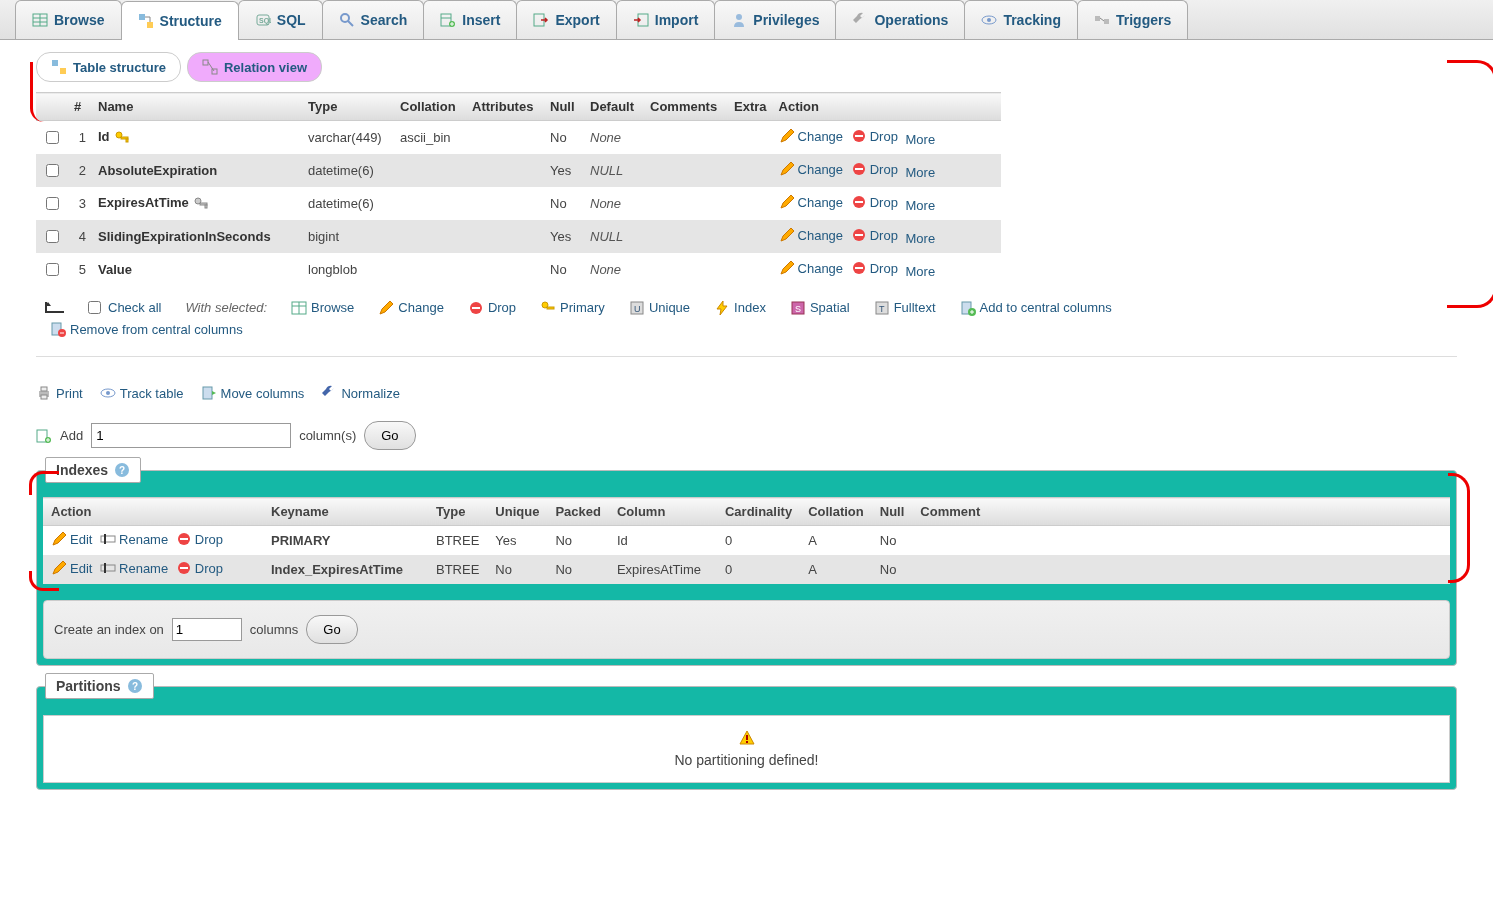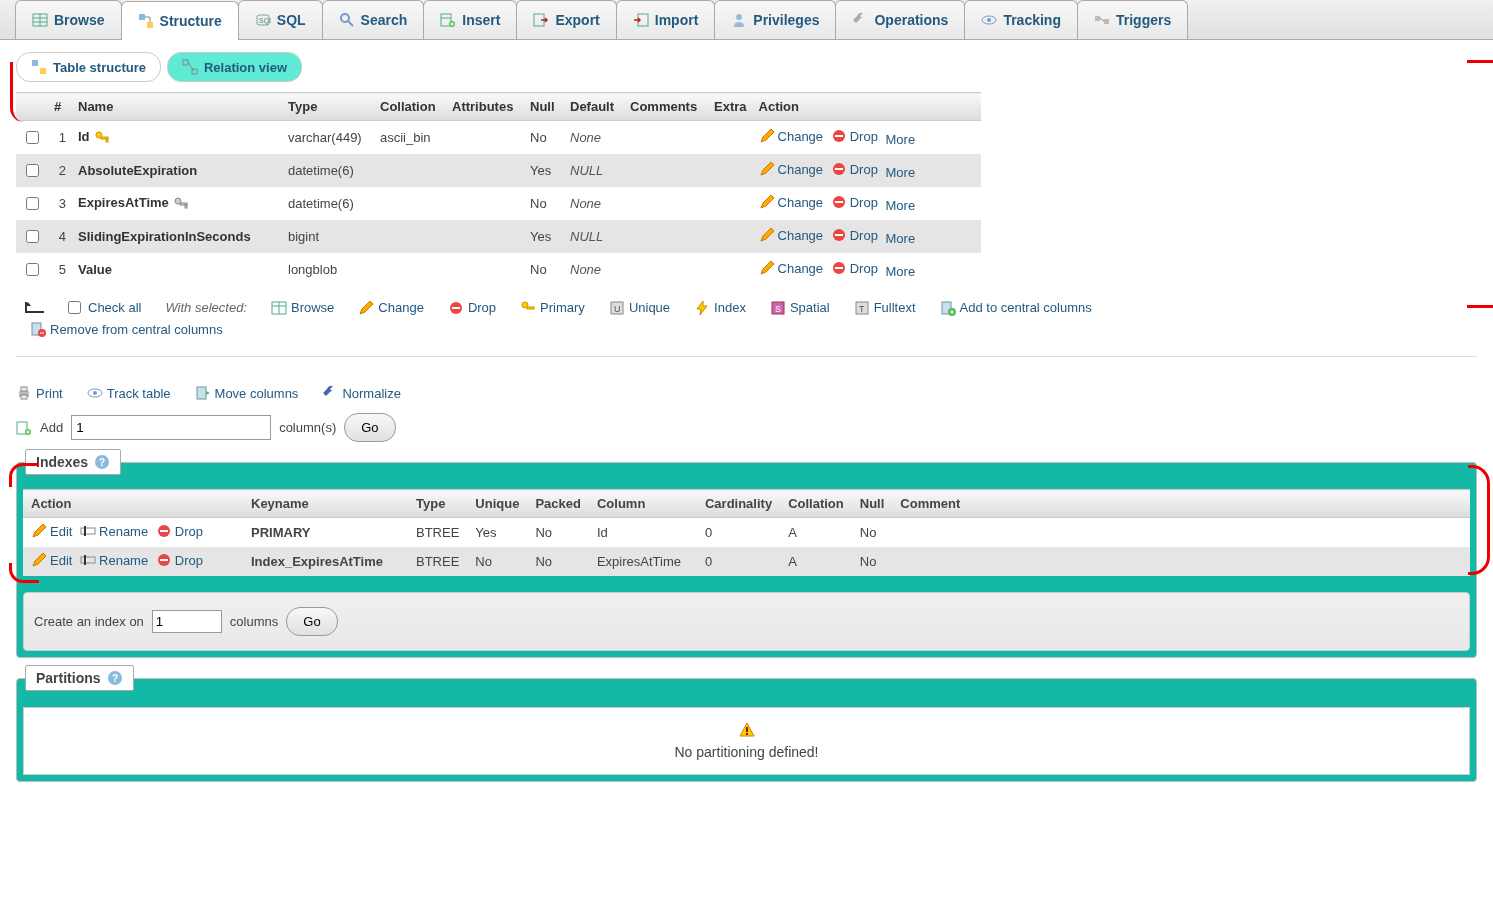--- a/index.html
+++ b/index.html
@@ -37,37 +37,37 @@
     cursor: pointer;
     font-size: 14px;
   }
   .top-tab.active {
     background: #fff;
     position: relative;
     top: 1px;
   }
   .ico { width: 16px; height: 16px; display: inline-block; flex-shrink: 0; }
 
-  .content { padding: 8px 16px; }
+  .content { padding: 8px 36px; }
 
   
   .sub-tabs { display: flex; gap: 6px; margin: 4px 0 10px 0; }
   .sub-tab {
     display: flex;
     align-items: center;
     gap: 6px;
     padding: 6px 14px;
     border: 1px solid #ccc;
     border-radius: 14px;
     background: #fff;
     color: #235a81;
     font-weight: bold;
     cursor: pointer;
   }
-  .sub-tab.inactive { background: #5eead4; }
+  .sub-tab.inactive { background: #f0abfc; }
 
   
   table.cols {
     width: 965px;
     border-collapse: collapse;
   }
   table.cols th {
     text-align: left;
     font-weight: bold;
     padding: 6px 6px;
@@ -90,21 +90,21 @@
   
   .bulk {
     display: flex;
     flex-wrap: wrap;
     align-items: center;
     gap: 24px;
     padding: 12px 8px 4px 8px;
   }
   .bulk .with-sel { font-style: italic; color: #666; }
   .bulk-link { display: inline-flex; align-items: center; gap: 4px; }
-  .util-row { display: flex; align-items: flex-start; gap: 24px; margin: 28px 0 12px 0; }
+  .util-row { display: flex; align-items: flex-start; gap: 17px; margin: 28px 0 20px 0; }
 
   .add-row { display: flex; align-items: center; gap: 8px; margin-bottom: 16px; }
   input.small { width: 200px; padding: 4px; border: 1px solid #999; }
   input.tiny { width: 70px; padding: 3px; border: 1px solid #999; text-align: left; }
   select { padding: 3px; border: 1px solid #999; width: 250px; }
   .btn {
     padding: 6px 16px;
     border-radius: 14px;
     border: 1px solid #999;
     background: linear-gradient(#f8f8f8,#e0e0e0);

